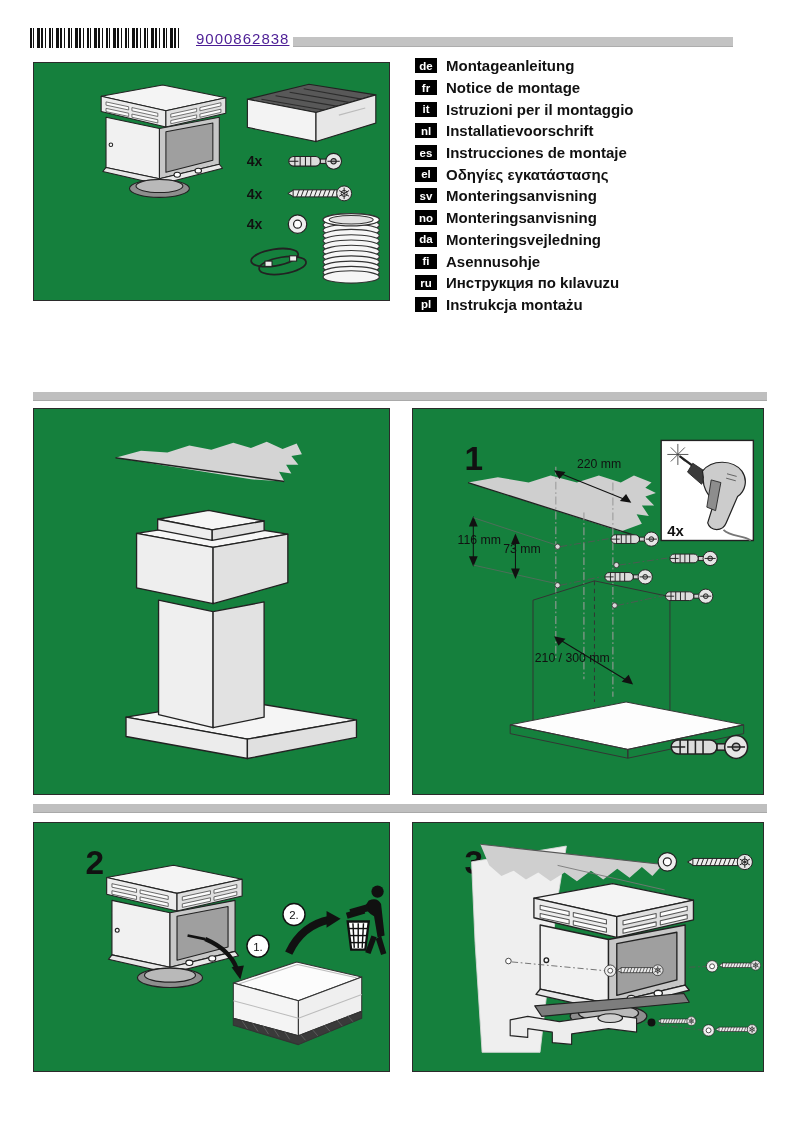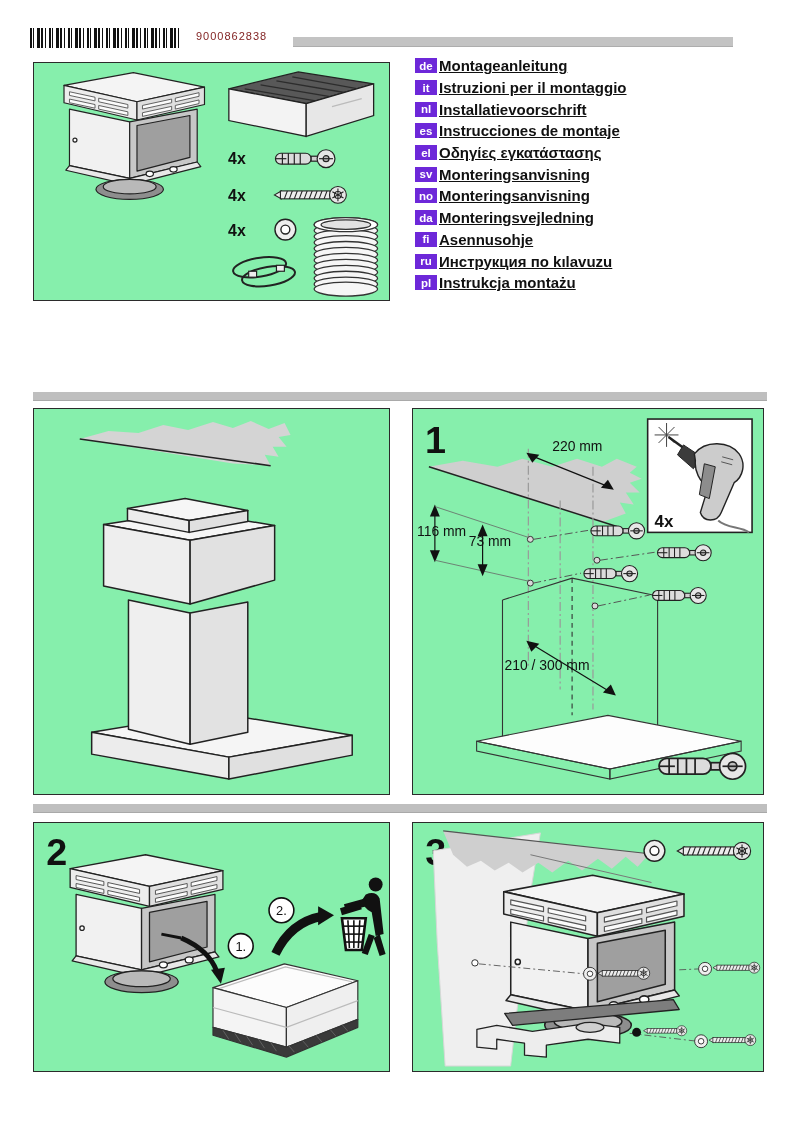--- a/index.html
+++ b/index.html
@@ -1,30 +1,30 @@
 <!DOCTYPE html>
 <html><head>
 <meta charset="utf-8">
 <style>
   html,body{margin:0;padding:0;background:#fff;}
   body{width:802px;height:1134px;position:relative;font-family:"Liberation Sans","DejaVu Sans",sans-serif;color:#111;}
   .abs{position:absolute;}
   
   .barcode{left:30px;top:28px;width:152px;height:20px;
     background:repeating-linear-gradient(90deg,#111 0 2px,#fff 2px 3px,#111 3px 4px,#fff 4px 7px,#111 7px 10px,#fff 10px 11px,#111 11px 13px,#fff 13px 15px,#111 15px 16px,#fff 16px 19px);}
-  .barcode-number{left:196px;top:30px;font-size:11px;letter-spacing:1px;color:#7f1d1d;}
+  .barcode-number{left:196px;top:30px;font-size:15px;letter-spacing:1px;color:#4c1d95;text-decoration:underline;}
   .gray-rule{left:293px;top:37px;width:440px;height:9px;background:#c3c3c3;border-bottom:1px solid #adadad;}
   
   .lang-list{left:415px;top:55px;width:380px;}
   .lang-row{display:flex;align-items:center;height:21.7px;}
-  .lang-code{width:22px;height:15px;background:#6d28d9;color:#fff;font-size:11.5px;font-weight:bold;
+  .lang-code{width:22px;height:15px;background:#000000;color:#fff;font-size:11.5px;font-weight:bold;
     display:flex;align-items:center;justify-content:center;flex:0 0 22px;}
-  .lang-title{margin-left:2px;font-size:15px;font-weight:bold;white-space:nowrap;text-decoration:underline;}
+  .lang-title{margin-left:9px;font-size:15px;font-weight:bold;white-space:nowrap;}
   
-  .panel{border:1.6px solid #2b2b2b;background:#86efac;box-sizing:border-box;}
+  .panel{border:1.6px solid #2b2b2b;background:#15803d;box-sizing:border-box;padding-left:41px;}
   .p-parts{left:33px;top:62px;width:357px;height:239px;}
   .p-overview{left:33px;top:408px;width:357px;height:387px;}
   .p-step1{left:412px;top:408px;width:352px;height:387px;}
   .p-step2{left:33px;top:822px;width:357px;height:250px;}
   .p-step3{left:412px;top:822px;width:352px;height:250px;}
   .panel svg{display:block;width:100%;height:100%;}
   .divider{left:33px;height:8px;width:734px;background:#bfbfbf;border-bottom:1px solid #a9a9a9;}
   .d1{top:392px;} .d2{top:804px;}
   
   .stepnum{font:bold 38px "Liberation Sans","DejaVu Sans",sans-serif;fill:#111;}
@@ -149,20 +149,24 @@
       <ellipse cx="314" cy="163" rx="32" ry="7" fill="#ffffff"></ellipse>
       <ellipse cx="314" cy="163" rx="25" ry="4.8" fill="#e2e2e2"></ellipse>
     </g>
   </svg>
 </div>
 
 <div class="abs lang-list">
   <div class="lang-row">
       <span class="lang-code">de</span>
       <span class="lang-title">Montageanleitung</span>
+    </div>
+  <div class="lang-row">
+      <span class="lang-code">fr</span>
+      <span class="lang-title">Notice de montage</span>
     </div>
   <div class="lang-row">
       <span class="lang-code">it</span>
       <span class="lang-title">Istruzioni per il montaggio</span>
     </div>
   <div class="lang-row">
       <span class="lang-code">nl</span>
       <span class="lang-title">Installatievoorschrift</span>
     </div>
   <div class="lang-row">

